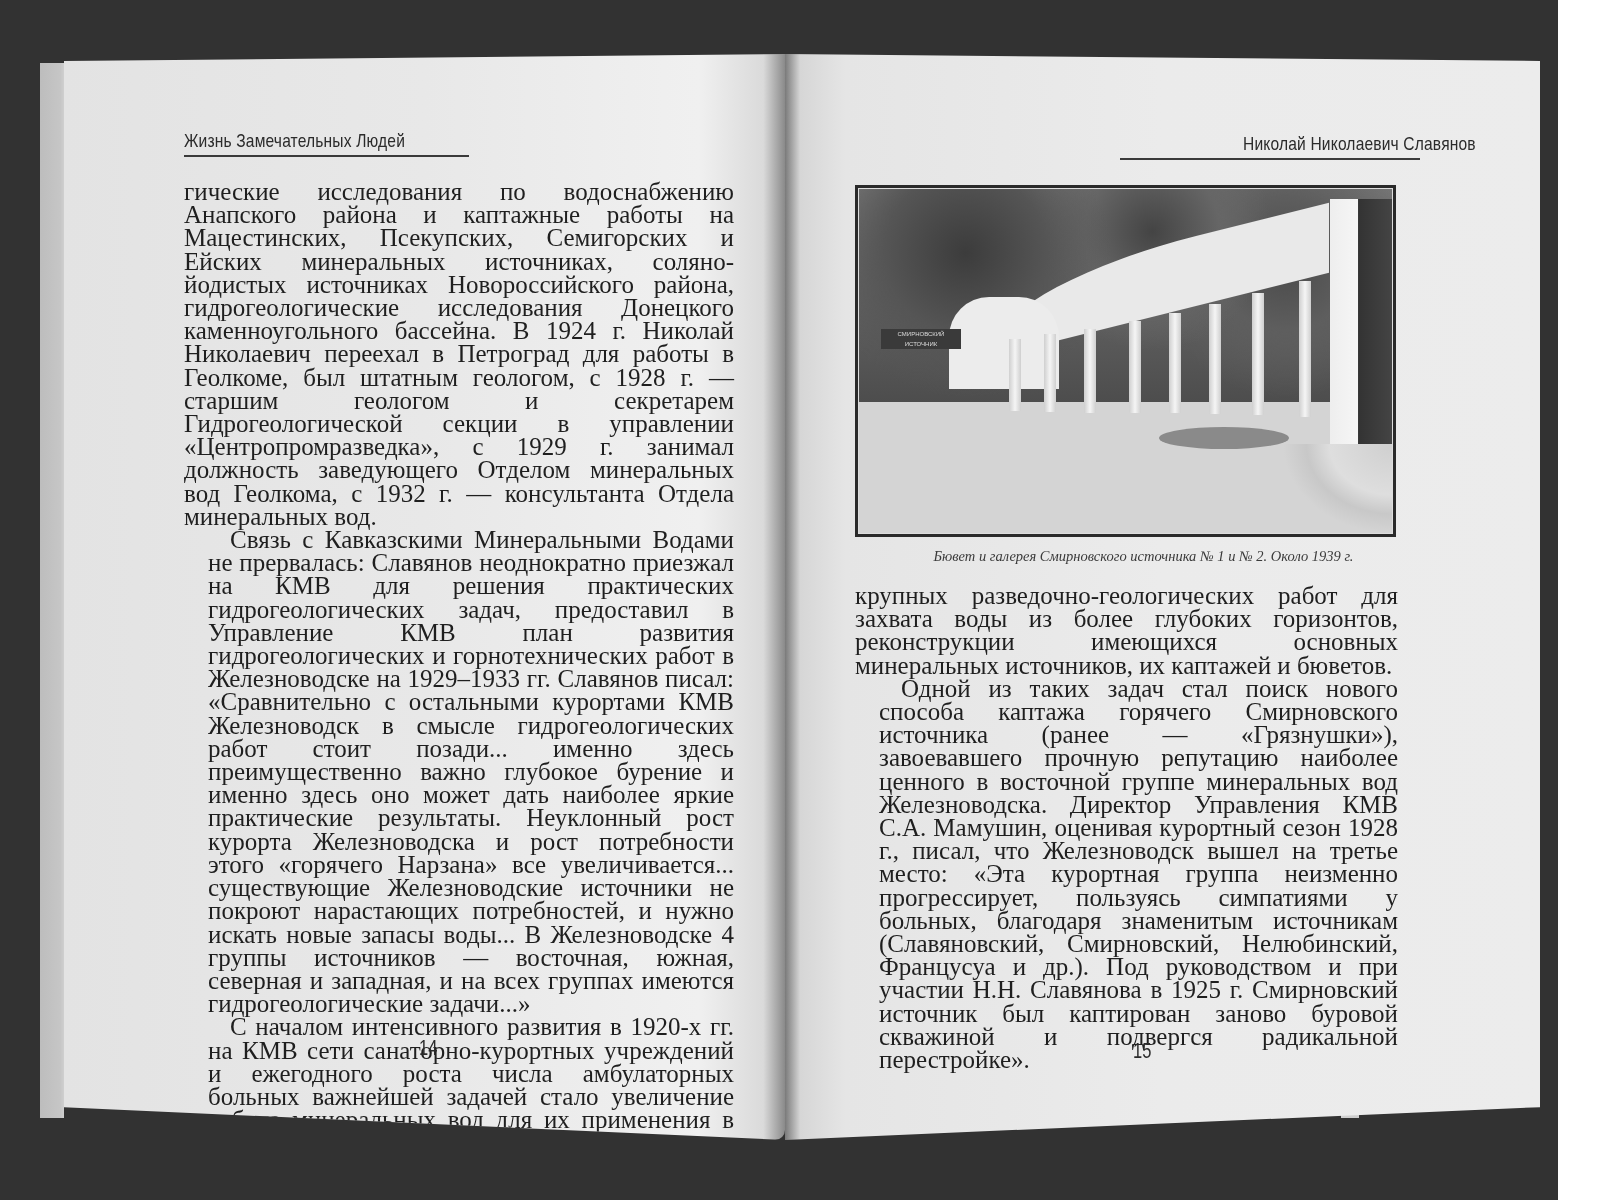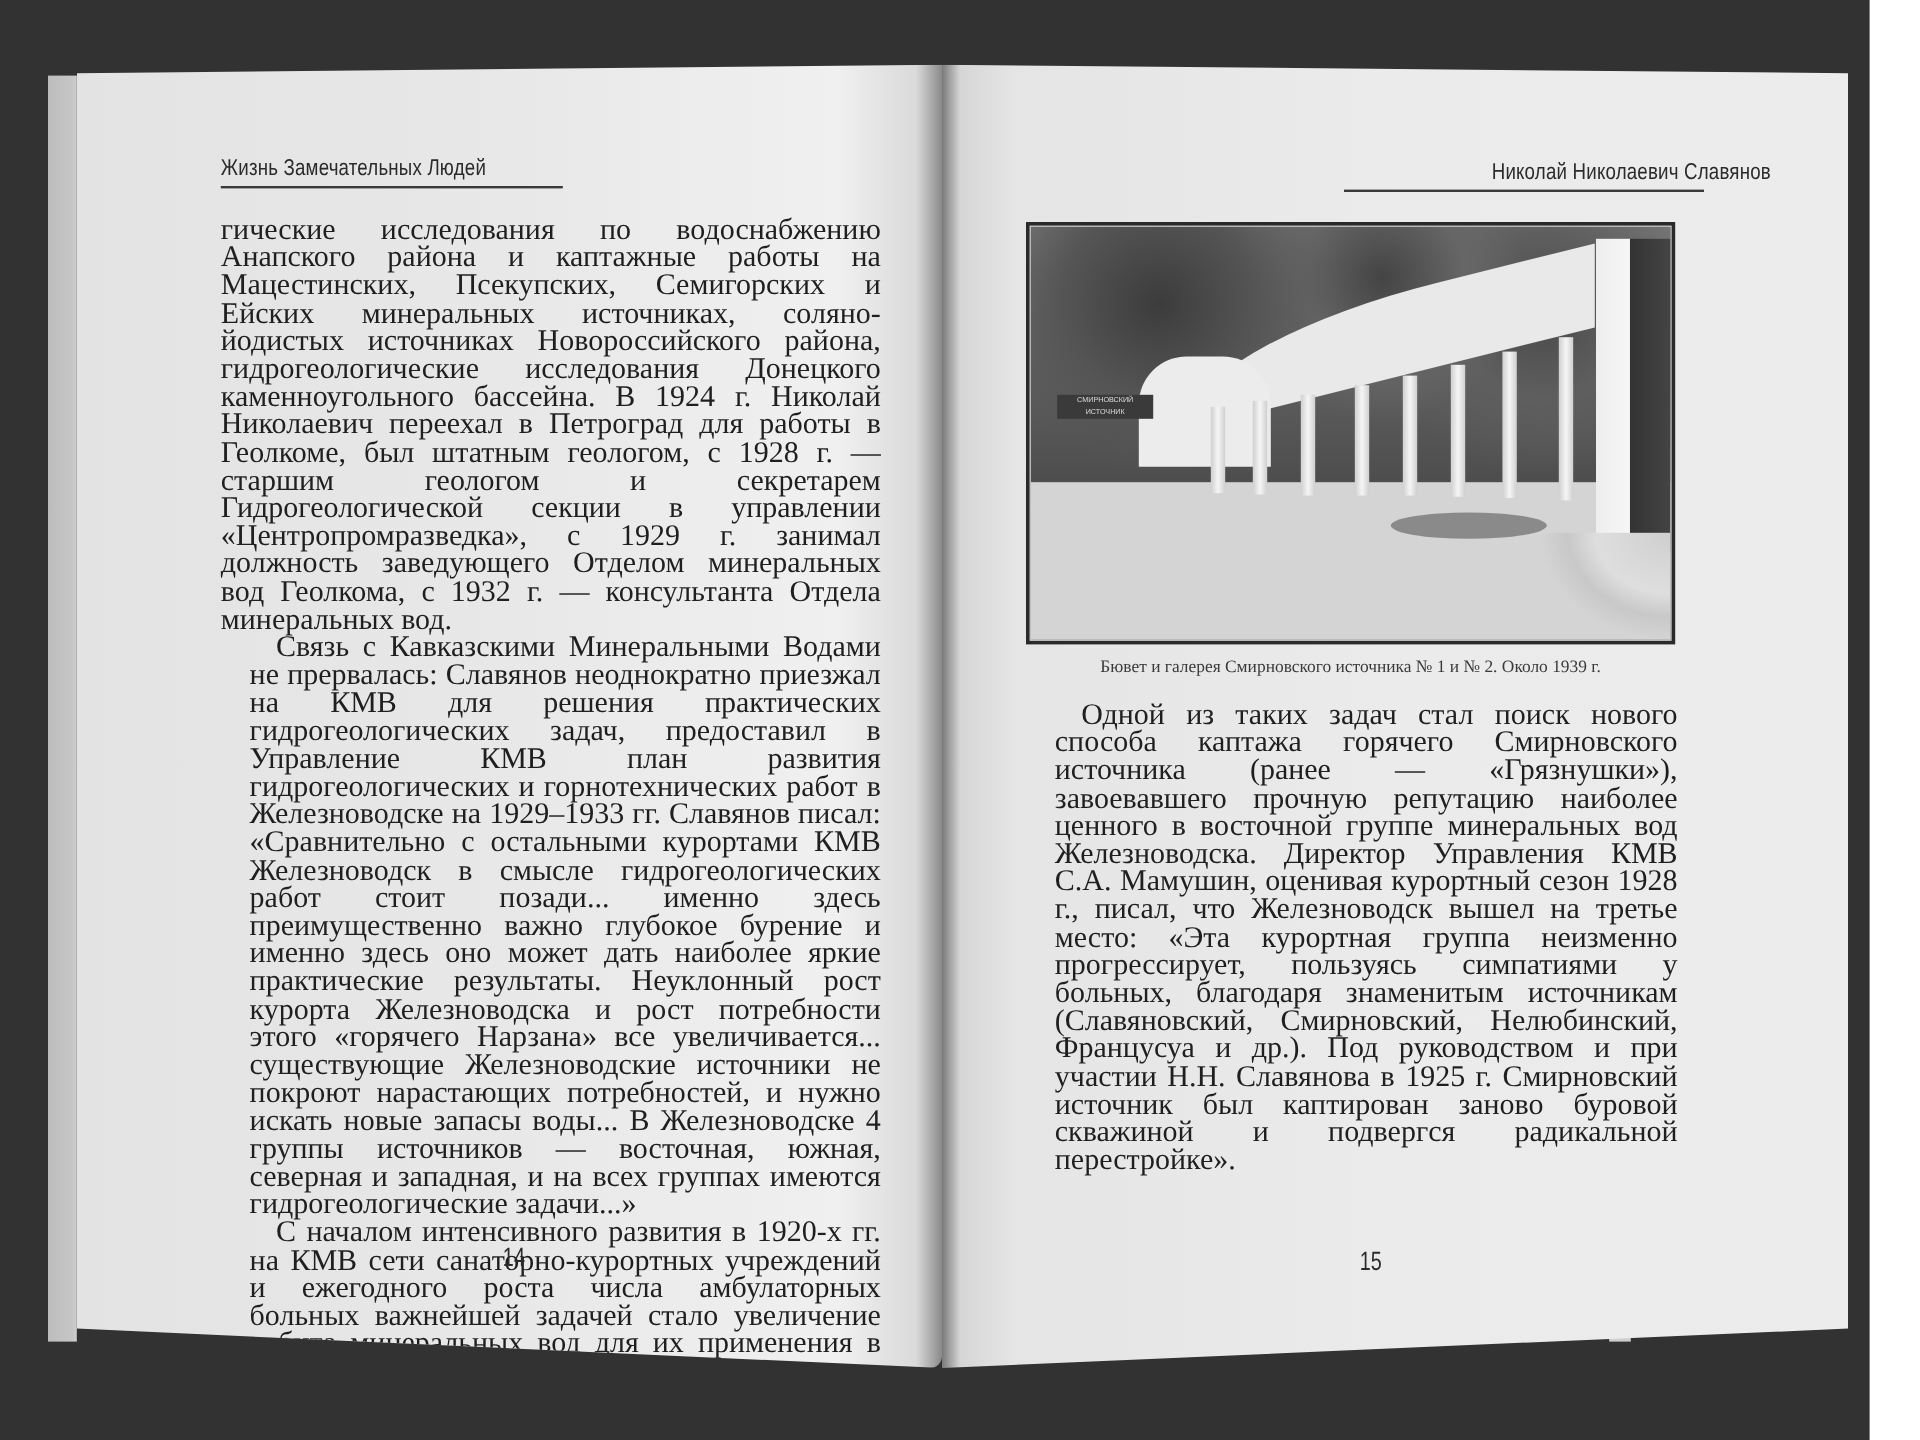--- a/index.html
+++ b/index.html
@@ -26,21 +26,21 @@
   .photo-inner { width:100%; height:100%; border:1px solid #ddd; box-sizing:border-box; position:relative; overflow:hidden; background:linear-gradient(180deg,#555 0%,#6a6a6a 30%,#8a8a8a 45%,#d8d8d8 56%,#dcdcdc 100%); }
   .trees { position:absolute; left:0; top:0; width:100%; height:62%; background:radial-gradient(circle at 20% 30%,#3c3c3c 0,#555 18%,transparent 32%),radial-gradient(circle at 55% 20%,#444 0,#666 20%,transparent 35%),radial-gradient(circle at 80% 35%,#4a4a4a 0,#5e5e5e 15%,transparent 30%),linear-gradient(180deg,#777,#4d4d4d); }
   .ground { position:absolute; left:0; bottom:0; width:100%; height:38%; background:#d4d4d4; }
   .gallery-roof { position:absolute; left:140px; top:55px; width:330px; height:70px; background:#e9e9e9; border-radius:60% 0 0 0 / 80% 0 0 0; transform:skewY(-14deg); }
   .column { position:absolute; width:12px; background:linear-gradient(90deg,#cfcfcf,#f5f5f5,#cfcfcf); }
   .rotunda { position:absolute; left:90px; top:108px; width:110px; height:92px; background:#ececec; border-radius:40px 40px 0 0; }
   .sign { position:absolute; left:22px; top:140px; width:80px; height:20px; background:#3a3a3a; color:#ddd; font-family:"Liberation Sans", sans-serif; font-size:6px; line-height:10px; text-align:center; }
   .big-col { position:absolute; right:0; top:10px; width:62px; height:260px; background:linear-gradient(90deg,#eee 0%,#f6f6f6 45%,#333 46%,#444 100%); }
   .steps { position:absolute; right:0; top:255px; width:110px; height:90px; background:radial-gradient(ellipse at 100% 0%,#cfcfcf 0,#dedede 40%,#c8c8c8 55%,transparent 70%); }
   .flowerbed { position:absolute; left:300px; top:238px; width:130px; height:22px; border-radius:50%; background:#8a8a8a; }
-  .caption { position:absolute; left:70px; top:503px; width:541px; text-align:center; font-size:14.5px; color:#3a3a3a; }
+  .caption { position:absolute; left:88px; top:503px; width:541px; text-align:center; font-style:italic; font-size:14.5px; color:#3a3a3a; }
   .page-num { position:absolute; font-family:"Liberation Sans", sans-serif; font-size:22px; color:#2b2b2b; transform:scaleX(0.75); }
   .pn-left { left:352px; top:990px; }
   .pn-right { left:345px; top:993px; }
 </style>
 </head>
 <body>
 
 <div class="bg"></div>
 
 <div class="book">
@@ -78,17 +78,18 @@
         <div class="column" style="left:393px;top:104px;height:122px;"></div>
         <div class="column" style="left:440px;top:92px;height:136px;"></div>
         <div class="flowerbed"></div>
         <div class="big-col"></div>
         <div class="steps"></div>
       </div>
     </div>
     <div class="caption">Бювет и галерея Смирновского источника № 1 и № 2. Около 1939 г.</div>
 
     <div class="text text-right">
+      <p>крупных разведочно-геологических работ для захвата воды из более глубоких горизонтов, реконструкции имеющихся основных минеральных источников, их каптажей и бюветов.</p>
       <p class="indent">Одной из таких задач стал поиск нового способа каптажа горячего Смирновского источника (ранее — «Грязнушки»), завоевавшего прочную репутацию наиболее ценного в восточной группе минеральных вод Железноводска. Директор Управления КМВ С.А. Мамушин, оценивая курортный сезон 1928 г., писал, что Железноводск вышел на третье место: «Эта курортная группа неизменно прогрессирует, пользуясь симпатиями у больных, благодаря знаменитым источникам (Славяновский, Смирновский, Нелюбинский, Францусуа и др.). Под руководством и при участии Н.Н. Славянова в 1925 г. Смирновский источник был каптирован заново буровой скважиной и подвергся радикальной перестройке».</p>
     </div>
     <div class="page-num pn-right">15</div>
   </div>
 </div>
 
 </body></html>

